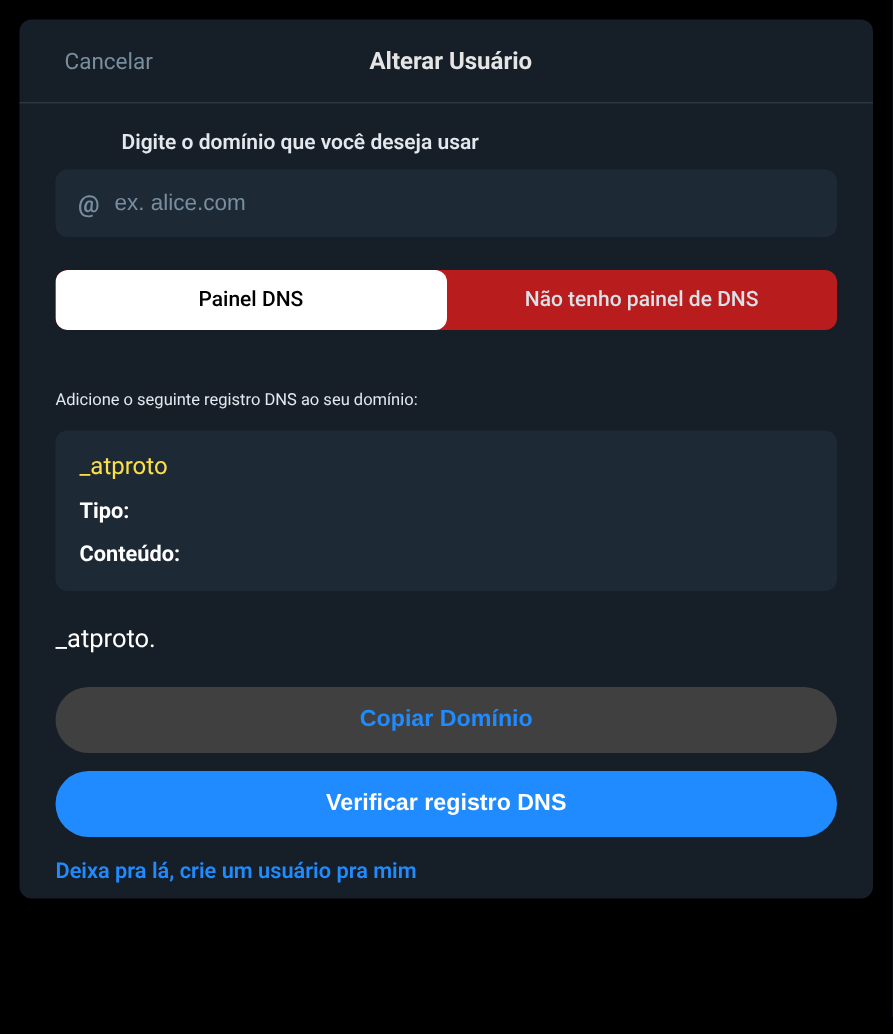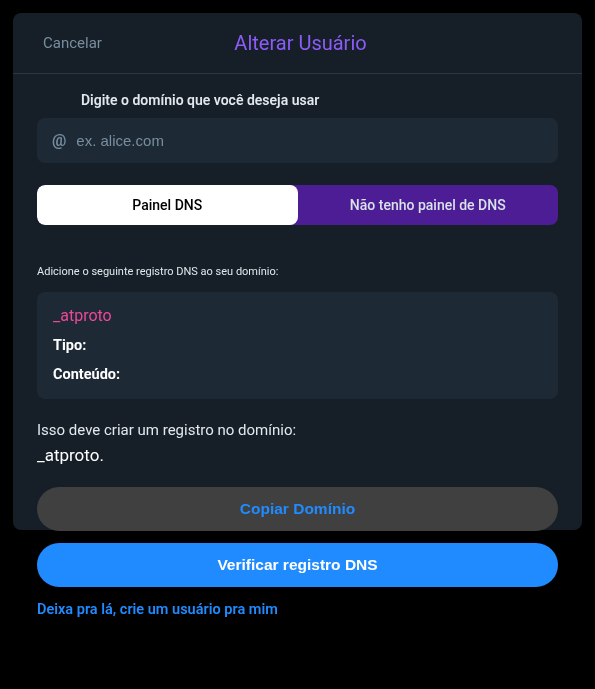--- a/index.html
+++ b/index.html
@@ -12,43 +12,43 @@
       background: #000;
       color: #fff;
       width: 595px;
       height: 689px;
       overflow: hidden;
     }
     .container {
       background: #161e27;
       margin: 13px;
       border-radius: 8px;
-      height: 517px;
+      height: 586px;
       display: flex;
       flex-direction: column;
       justify-content: space-between;
     }
     .header {
       display: flex;
       align-items: center;
       padding: 18px 24px 18px 30px;
       border-bottom: 1px solid #2a3642;
       position: relative;
     }
     .cancel-btn {
       color: #788e9f;
       font-size: 15px;
       cursor: pointer;
       position: absolute;
       left: 30px;
     }
     .title {
-      font-size: 20px;
-      font-weight: 400;
-      color: #8b5cf6;
+      font-size: 16px;
+      font-weight: 700;
+      color: #e5e5e5;
       flex: 1;
       text-align: center;
     }
     .body {
       padding: 18px 24px;
       flex: 1;
     }
     .label {
       color: #e2e8ed;
       font-size: 14px;
@@ -77,21 +77,21 @@
       color: #fff;
       font-size: 15px;
       flex: 1;
     }
     .domain-input::placeholder {
       color: #788e9f;
     }
     .tabs {
       display: flex;
       border-radius: 8px;
-      background: #4c1d95;
+      background: #b91c1c;
       margin-bottom: 20px;
       overflow: hidden;
     }
     .tab {
       flex: 1;
       padding: 12px 10px;
       text-align: center;
       font-size: 14px;
       font-weight: 500;
       cursor: pointer;
@@ -123,21 +123,21 @@
       margin-bottom: 0;
     }
     .dns-label {
       font-size: 14.5px;
       font-weight: 700;
       color: #fff;
       margin-bottom: 2px;
     }
     .dns-value {
       font-size: 16px;
-      color: #ec4899;
+      color: #fde047;
       font-weight: 400;
     }
     .result-text {
       color: #e2e8ed;
       font-size: 15px;
       margin-bottom: 6px;
     }
     .result-domain {
       font-size: 17px;
       color: #fff;
@@ -193,19 +193,18 @@
       <div class="dns-row">
         <div class="dns-value">_atproto</div>
       </div>
       <div class="dns-row">
         <div class="dns-label">Tipo:</div>
       </div>
       <div class="dns-row">
         <div class="dns-label">Conteúdo:</div>
       </div>
     </div>
-    <div class="result-text">Isso deve criar um registro no domínio:</div>
     <div class="result-domain">_atproto.</div>
     <button class="btn btn-secondary">Copiar Domínio</button>
     <button class="btn btn-primary">Verificar registro DNS</button>
     <span class="link-text">Deixa pra lá, crie um usuário pra mim</span>
   </div>
 </div>
 
 </body></html>

